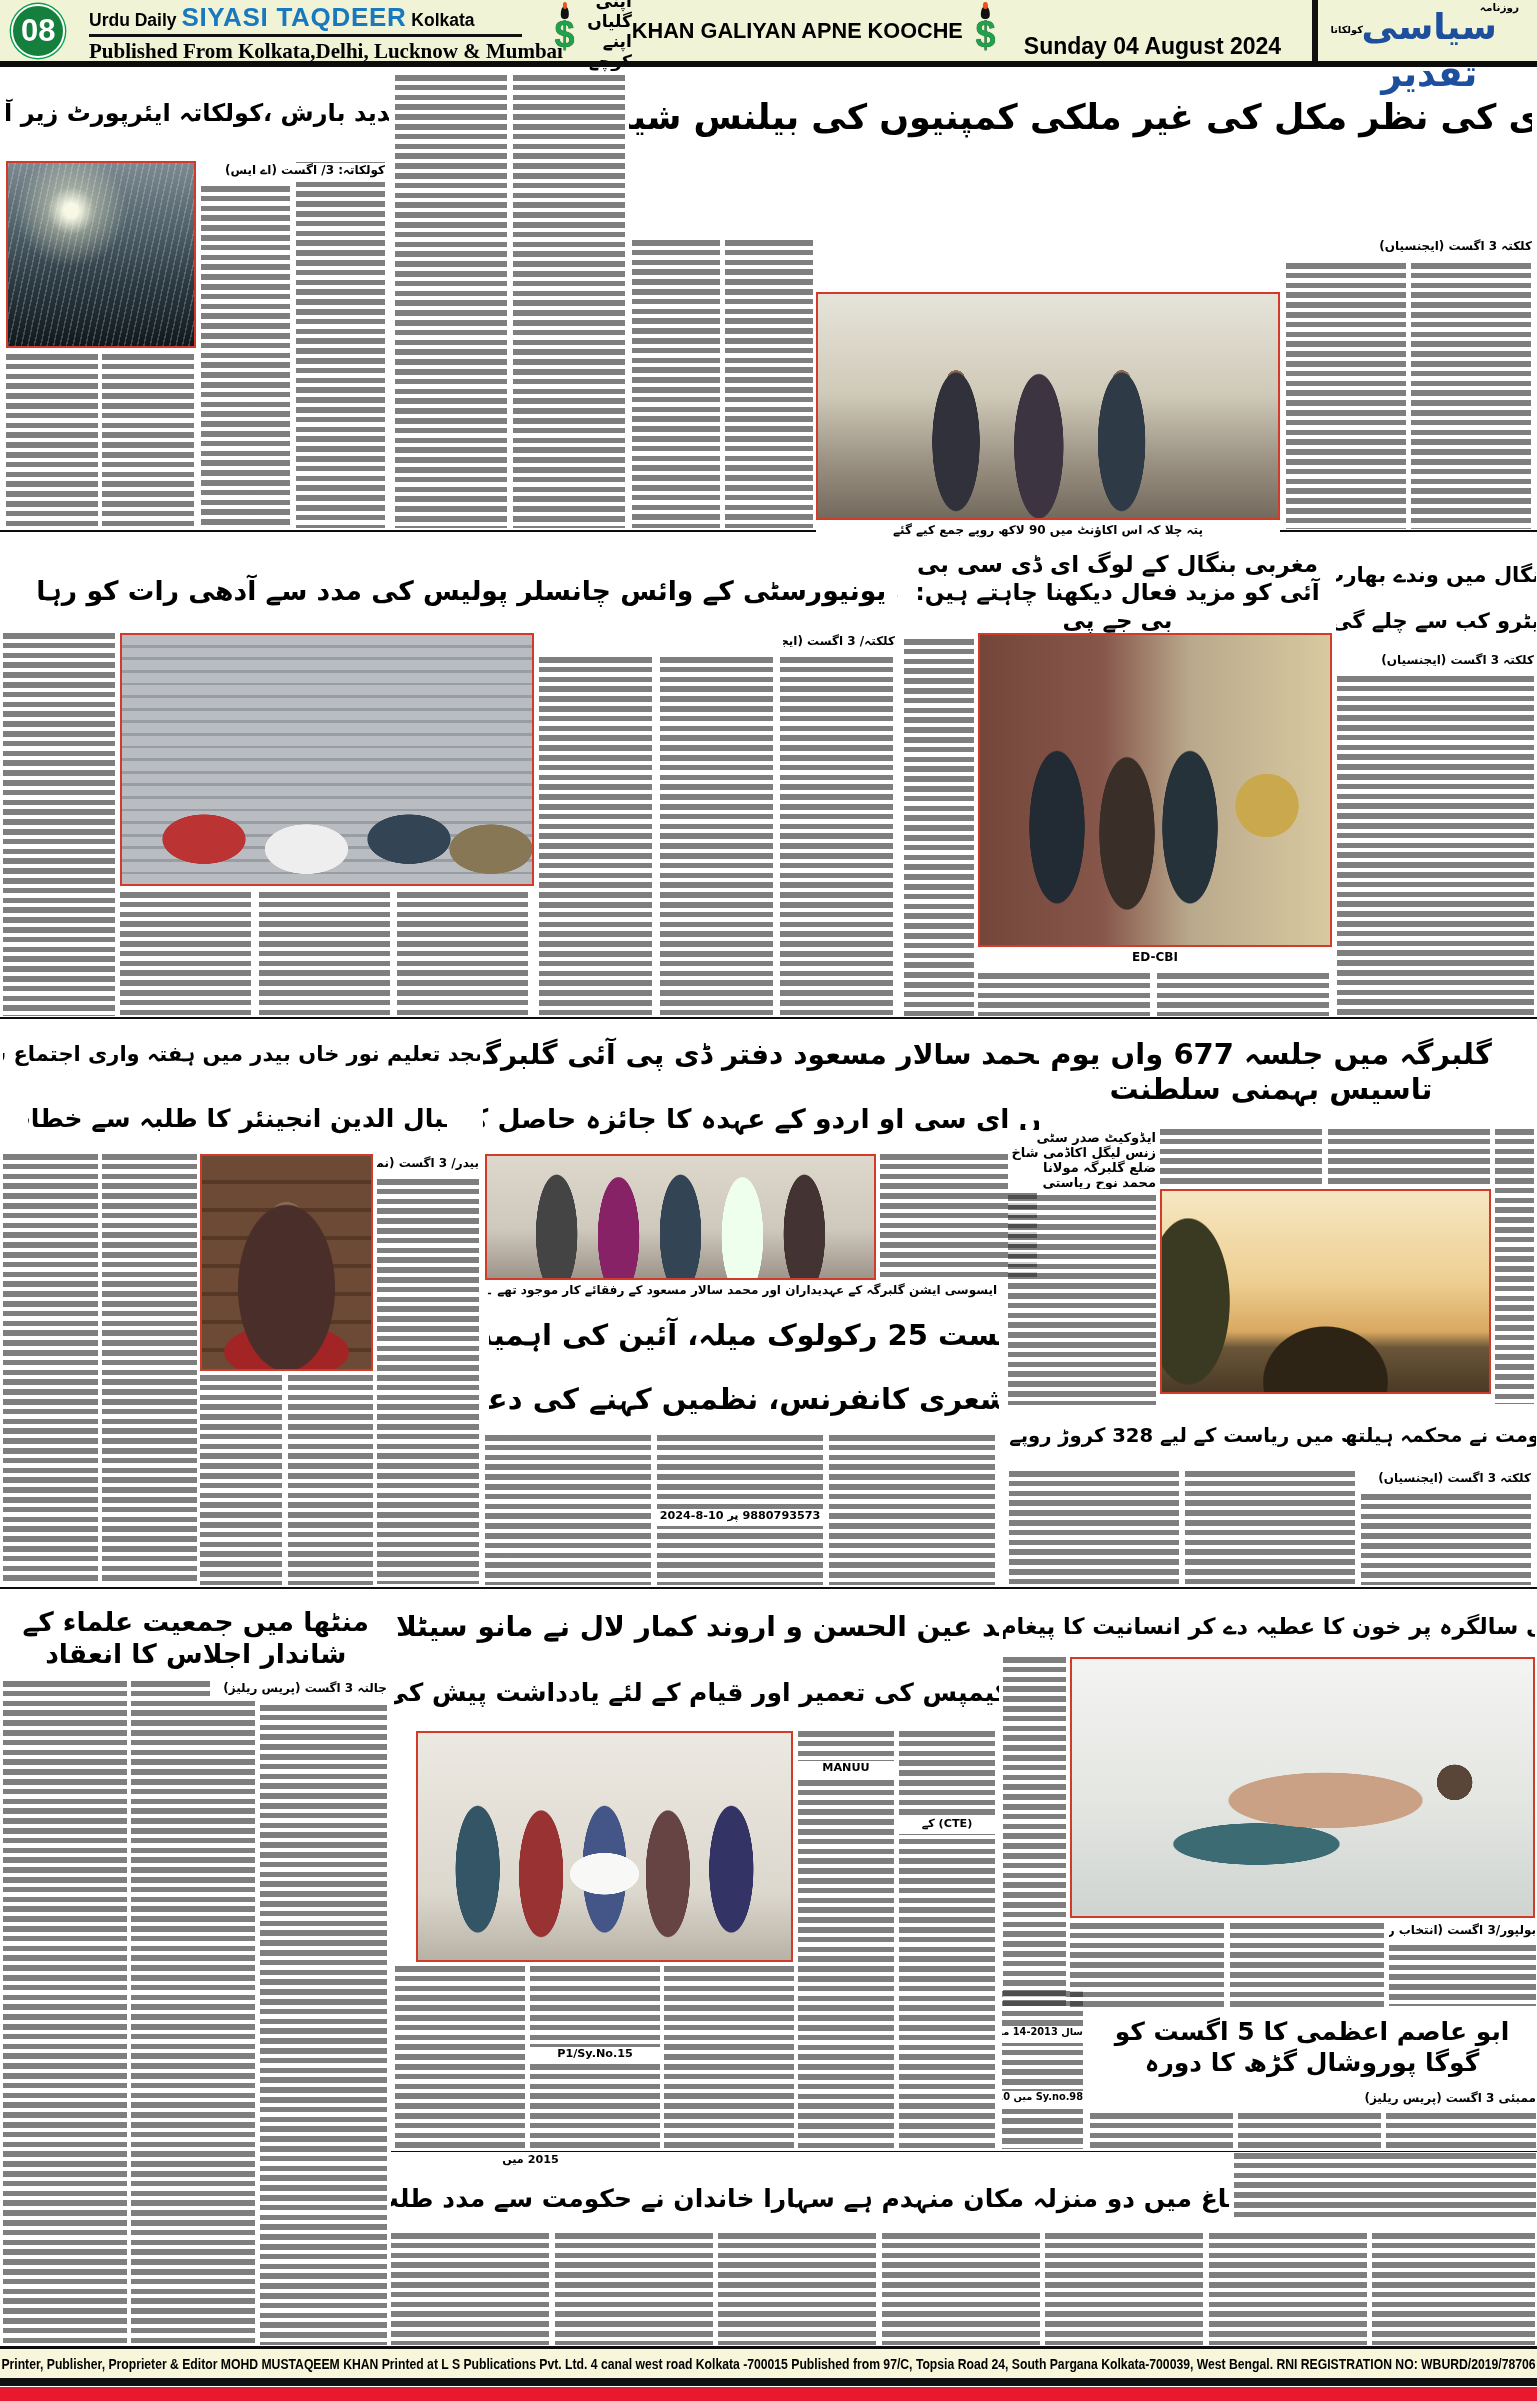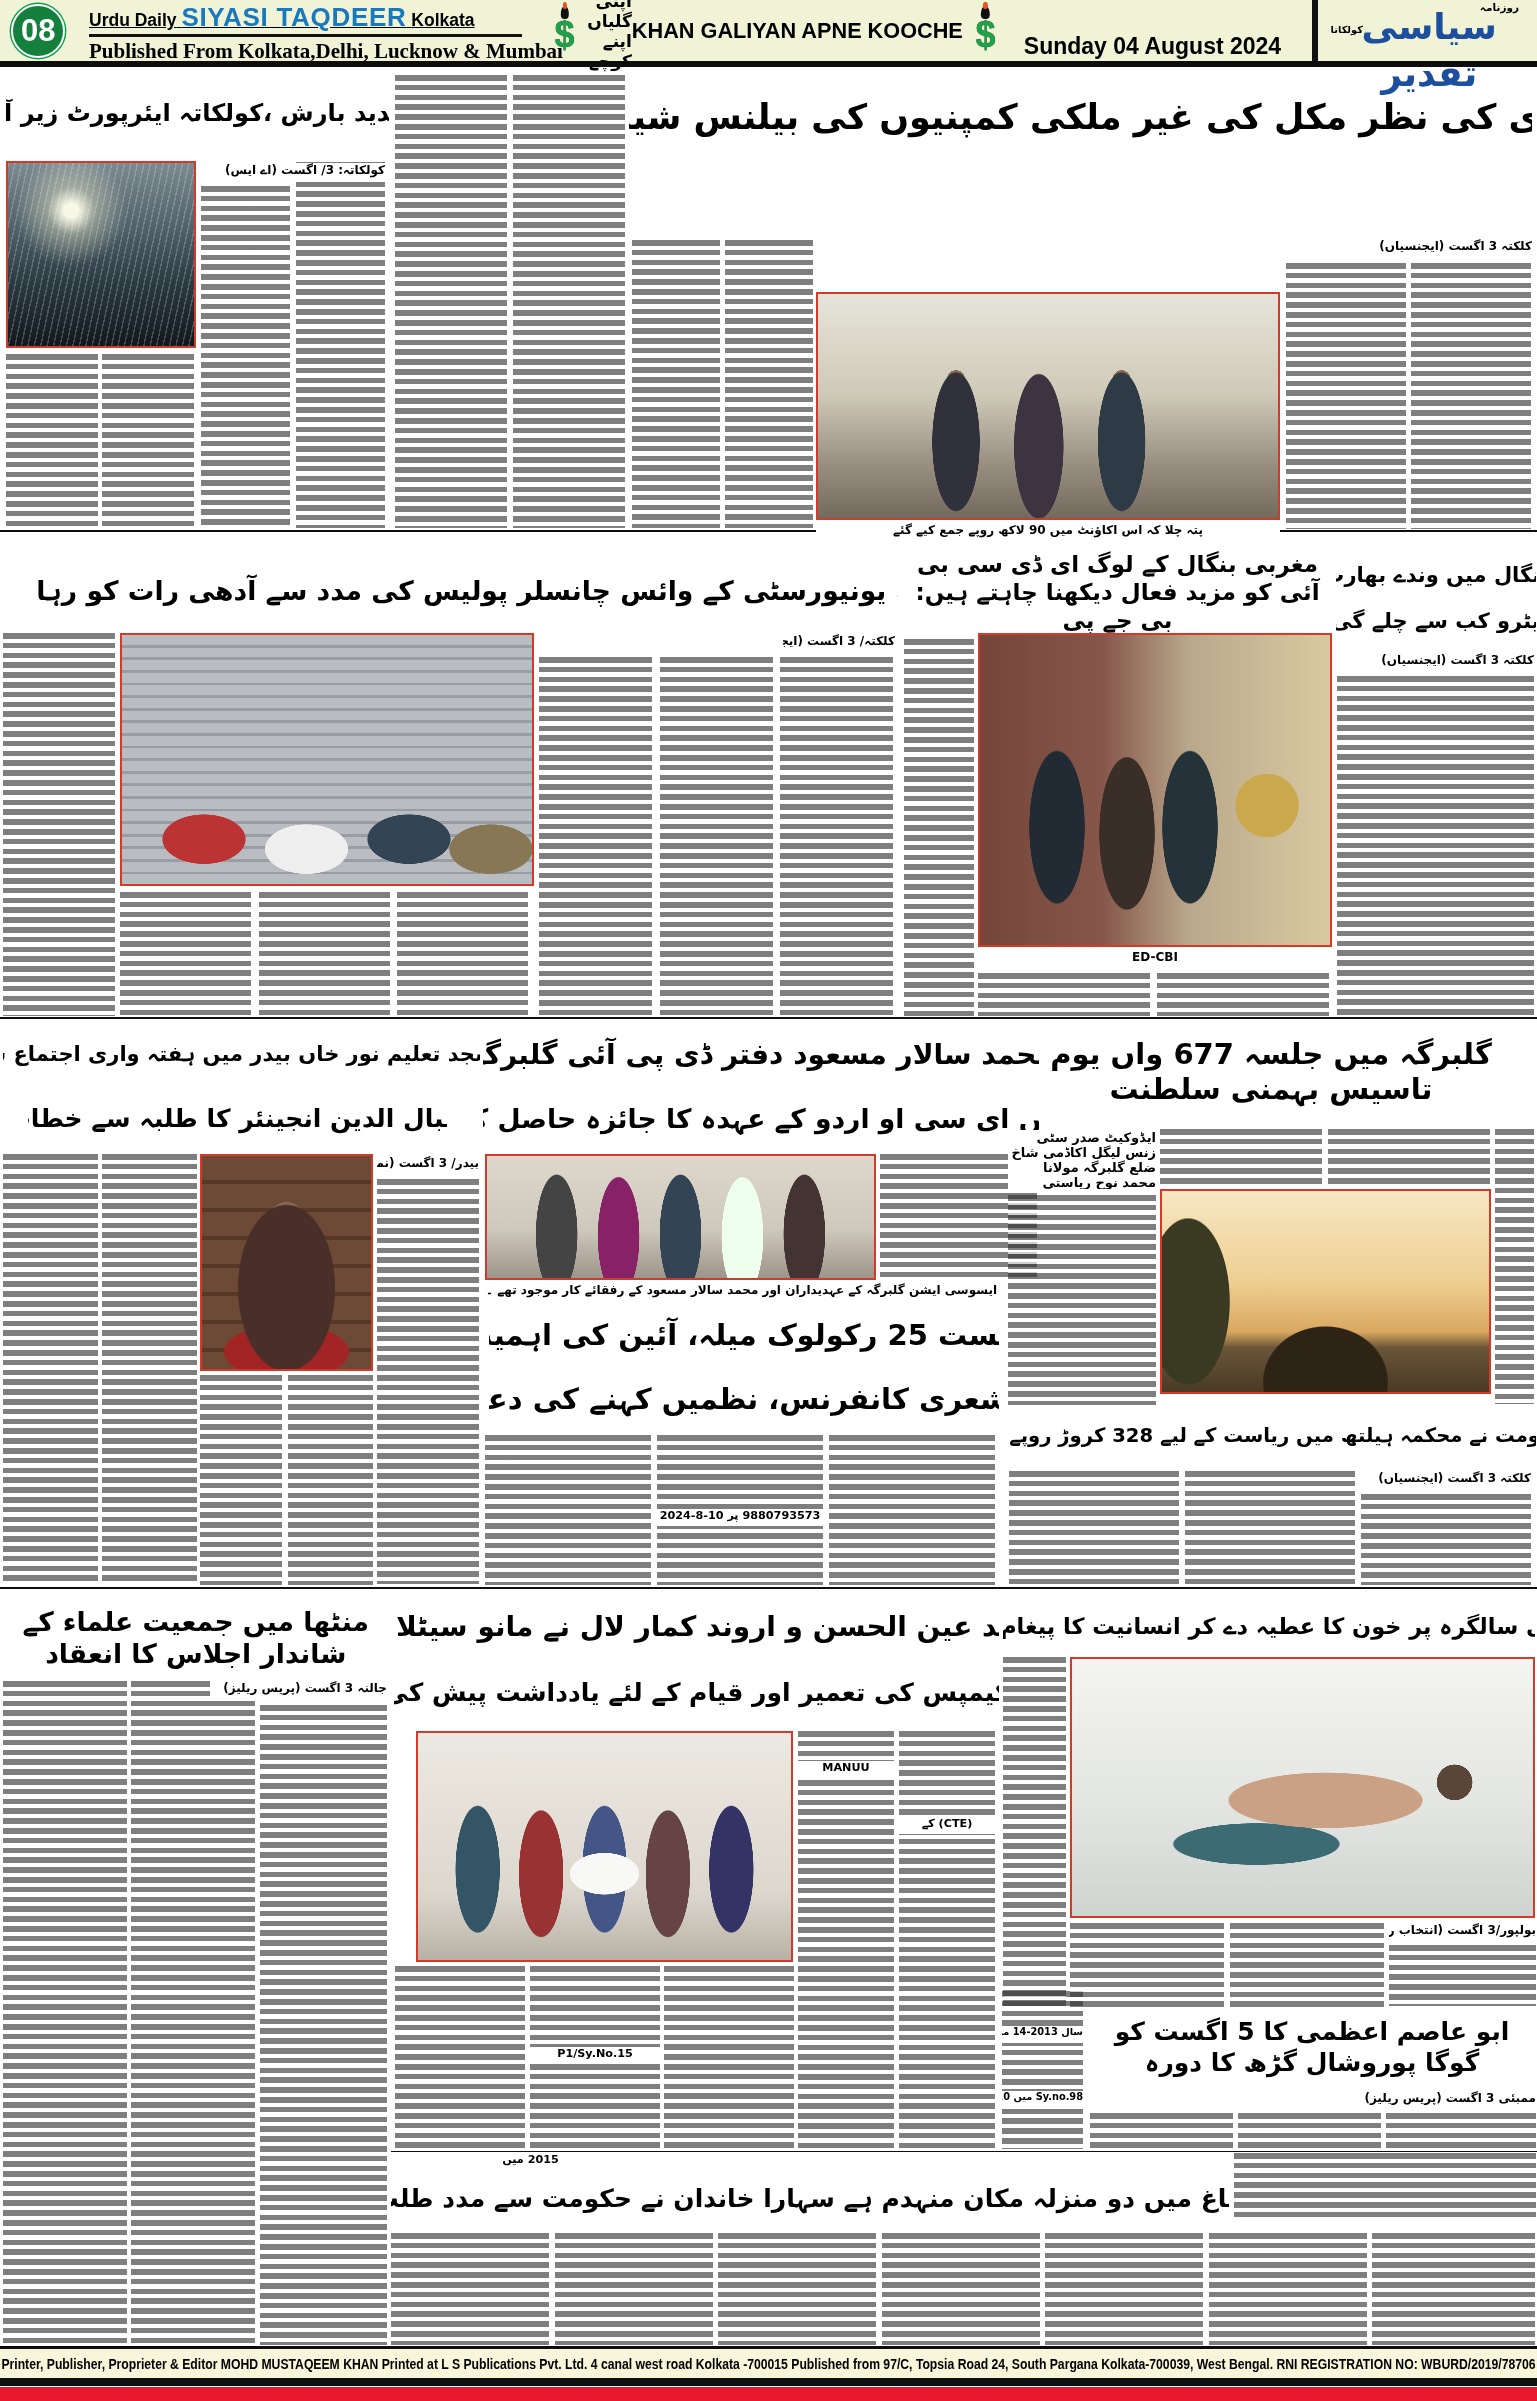--- a/index.html
+++ b/index.html
@@ -5,21 +5,21 @@
   html,body{margin:0;padding:0;background:#e9e9e9;}
   .page{position:relative;width:1537px;height:2401px;background:#ffffff;overflow:hidden;
         font-family:"DejaVu Sans",sans-serif;color:#000;}
   
   .hdr{position:absolute;left:0;top:0;width:1537px;height:61px;background:#f1f3d6;}
   .hdr-bar{position:absolute;left:0;top:61px;width:1537px;height:6.3px;background:#0d0d0d;}
   .pgnum{position:absolute;left:11.2px;top:3.5px;width:54px;height:54px;border-radius:50%;
          background:#15803d;border:2.8px solid #ffffff;box-shadow:0 0 0 1.4px #00a14b;box-sizing:border-box;
          display:flex;align-items:center;justify-content:center;color:#fff;font:bold 31px "Liberation Sans",sans-serif;}
   .brand{position:absolute;left:89px;top:2.1px;width:454px;}
-  .brand .l1{font:bold 17.5px "Liberation Sans",sans-serif;white-space:nowrap;text-decoration:underline;}
+  .brand .l1{font:bold 17.5px "Liberation Sans",sans-serif;white-space:nowrap;}
   .brand .l1 .nm{font:bold 26px "Liberation Sans",sans-serif;color:#1879bf;letter-spacing:0.7px;}
   .brand .ul{height:2.1px;background:#111;margin:1.4px 0 2.1px 0;width:433px;}
   .brand .l2{font:bold 21px "Liberation Serif",serif;white-space:nowrap;}
   .logo{position:absolute;left:569px;top:0px;width:412px;height:61px;display:flex;align-items:center;justify-content:center;gap:12.6px;}
   .torch{position:relative;font:bold 36px "Liberation Sans",sans-serif;color:#1fa24a;line-height:1;
          text-shadow:0 0 0.7px #0a0a0a;margin-top:9.8px;}
   .torch::before{content:"";position:absolute;top:-11.2px;left:50%;transform:translateX(-50%);
          width:8.4px;height:12.6px;background:#111;border-radius:50% 50% 45% 45% / 65% 65% 35% 35%;}
   .torch::after{content:"";position:absolute;top:-15.4px;left:50%;transform:translateX(-50%);
          width:4.2px;height:7px;background:#e8541c;border-radius:50%;}

